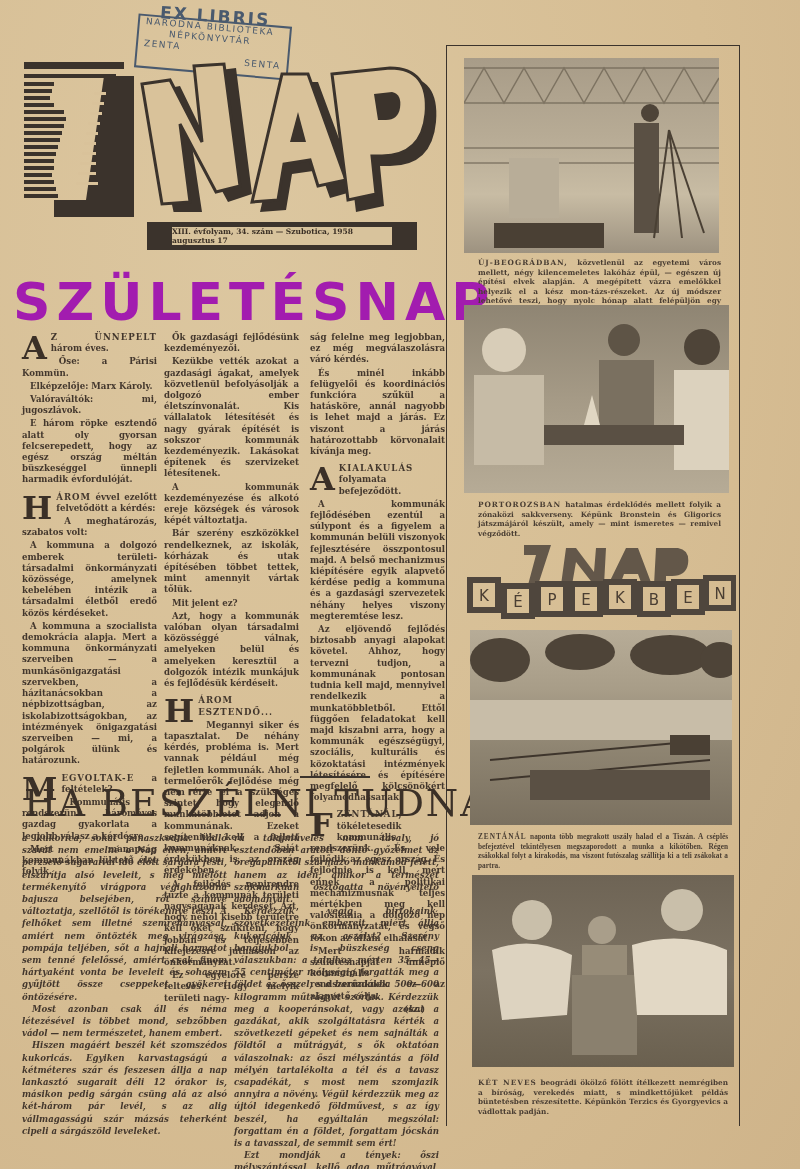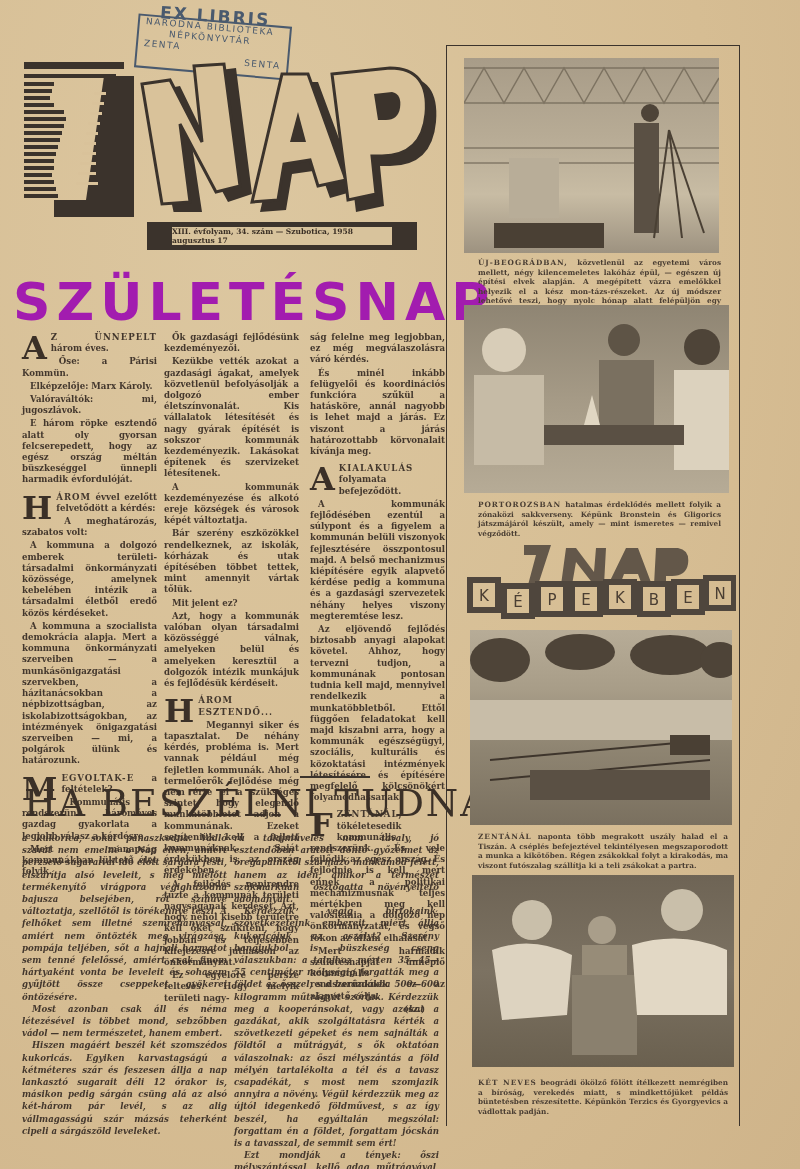--- a/index.html
+++ b/index.html
@@ -260,21 +260,21 @@
     </g>
     <rect x="0" y="70" width="262" height="40" fill="#c8bda8"></rect>
     <g stroke="#3e352c" stroke-width="2">
         <line x1="20" y1="130" x2="240" y2="110"></line>
         <line x1="20" y1="150" x2="240" y2="130"></line>
       </g>
     <rect x="60" y="140" width="180" height="30" fill="#5a5044"></rect>
     <rect x="200" y="105" width="40" height="20" fill="#4a4034"></rect>
   </svg>
 </div>
-<div class="caption" style="left:478px;top:832px;width:250px;"><b>ZENTÁNÁL</b><span> naponta több megrakott uszály halad el a Tiszán. A cséplés befejeztével tekintélyesen megszaporodott a munka a kikötőben. Régen zsákokkal folyt a kirakodás, ma viszont futószalag szállítja ki a teli zsákokat a partra.</span></div>
+<div class="caption" style="left:478px;top:832px;width:250px;font-family:Liberation Serif, serif;"><b>ZENTÁNÁL</b><span> naponta több megrakott uszály halad el a Tiszán. A cséplés befejeztével tekintélyesen megszaporodott a munka a kikötőben. Régen zsákokkal folyt a kirakodás, ma viszont futószalag szállítja ki a teli zsákokat a partra.</span></div>
 
 <div class="photo" style="left:472px;top:875px;width:262px;height:192px;background:linear-gradient(180deg,#6e6455 0%,#7c7262 50%,#6a604f 100%);">
   <svg width="262" height="192" viewBox="0 0 262 192">
     <rect x="100" y="100" width="65" height="80" fill="#8a806e"></rect>
     <circle cx="60" cy="45" r="20" fill="#c9bfaa"></circle>
     <path d="M20,75 Q60,60 100,80 L95,140 L30,145 Z" fill="#ddd3c0"></path>
     <circle cx="210" cy="35" r="21" fill="#c9bfaa"></circle>
     <path d="M160,70 Q210,55 255,75 L255,140 L165,140 Z" fill="#e2d8c5"></path>
     <circle cx="130" cy="55" r="14" fill="#a99e8a"></circle>
     <rect x="110" y="70" width="45" height="30" fill="#978c78"></rect>

